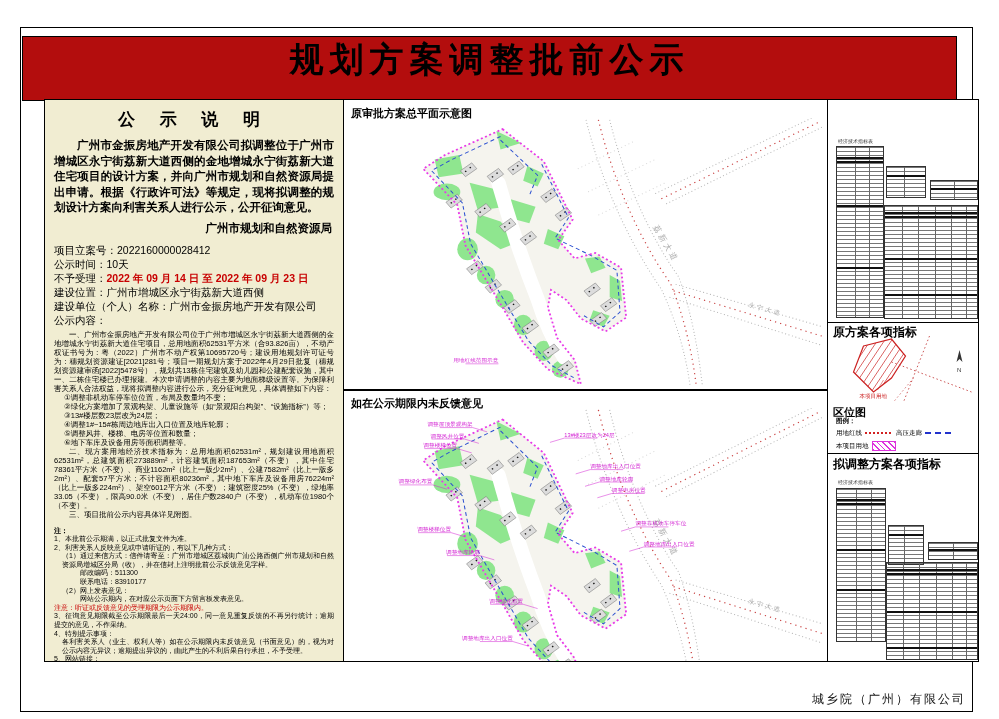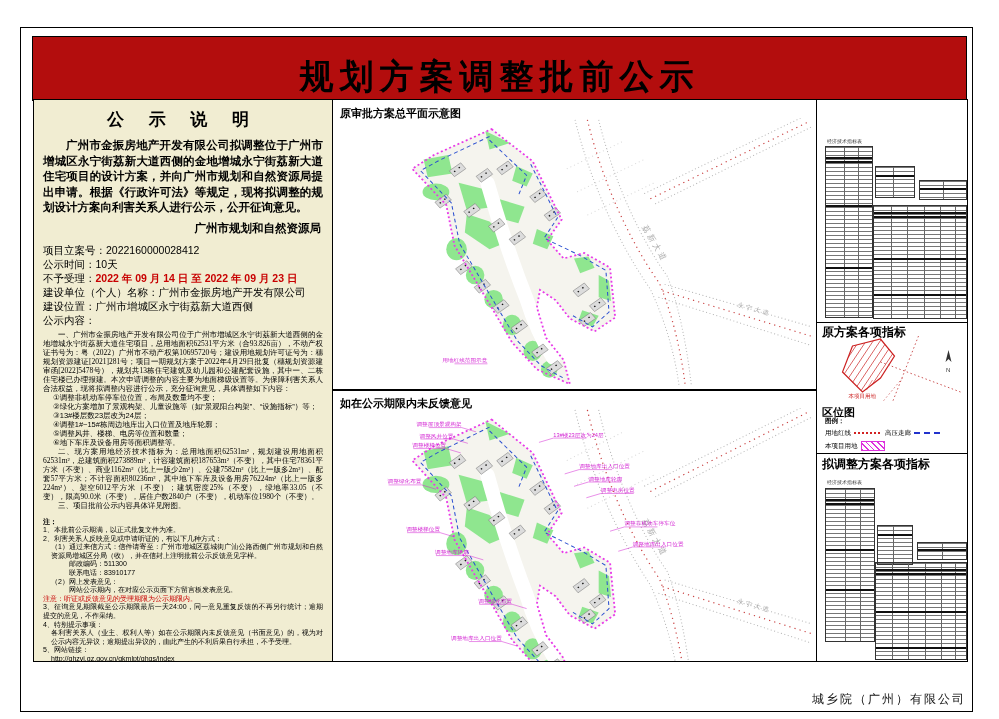--- a/index.html
+++ b/index.html
@@ -1,32 +1,32 @@
 <!DOCTYPE html>
 <html><head>
 <meta charset="utf-8">
 <style>
   html,body{margin:0;padding:0;}
   body{width:999px;height:719px;background:#fff;position:relative;
        font-family:"Liberation Sans","DejaVu Sans",sans-serif;color:#000;overflow:hidden;}
   .frame{position:absolute;left:20px;top:27px;width:951px;height:683px;border:1px solid #000;background:#fff;}
-  .banner{position:absolute;left:11px;top:8px;width:933px;height:63px;background:#b30d0d;border:1px solid #000;
-          display:flex;align-items:flex-end;justify-content:center;}
+  .banner{position:absolute;left:1px;top:8px;width:933px;height:63px;background:#b30d0d;border:1px solid #000;
+          display:flex;align-items:flex-start;justify-content:center;}
   .banner span{font-size:34px;font-weight:bold;color:#000;letter-spacing:6px;}
-  .content{position:absolute;left:12px;top:71px;width:935px;height:563px;display:flex;border-radius:14px;}
+  .content{position:absolute;left:23px;top:71px;width:935px;height:563px;display:flex;border-radius:14px;}
   
   .left{width:300px;box-sizing:border-box;border:1px solid #000;background:#f1edd2;padding:6px 9px;overflow:hidden;}
   .left h2{font-size:17px;font-weight:bold;text-align:center;letter-spacing:10px;margin:2px 0 7px 0;}
   .intro{font-size:11.5px;font-weight:bold;line-height:15.5px;text-indent:2em;margin:0;text-align:justify;}
   .agency{font-size:11.5px;font-weight:bold;text-align:right;margin:5px 2px 7px 0;}
   .fld{font-size:10.5px;line-height:14px;margin:0;}
   .fld .red{color:#c80000;font-weight:bold;}
   .bodytxt{margin-top:3px;}
   .bodytxt p{font-size:7.5px;line-height:9px;margin:0;text-align:justify;}
-  .bodytxt p.pind{text-indent:2em;font-family:Liberation Serif, serif;}
+  .bodytxt p.pind{text-indent:2em;}
   .bodytxt p.item{padding-left:10px;}
   .notes{margin-top:8px;}
   .notes p{font-size:7px;line-height:8.6px;margin:0;text-align:justify;}
   .notes .t{font-weight:bold;}
   .ind1{padding-left:8px;}
   .ind2{padding-left:26px;}
   .redline{color:#c80000;}
   
   .mid{flex:1;box-sizing:border-box;border:1px solid #000;border-left:none;position:relative;background:#fff;overflow:hidden;}
   .map-title{position:absolute;left:6px;font-size:11px;font-weight:bold;margin:1px;}
@@ -72,22 +72,22 @@
 
   <div class="content">
 
     <aside class="left">
       <h2>公 示 说 明</h2>
       <p class="intro">广州市金振房地产开发有限公司拟调整位于广州市增城区永宁街荔新大道西侧的金地增城永宁街荔新大道住宅项目的设计方案，并向广州市规划和自然资源局提出申请。根据《行政许可法》等规定，现将拟调整的规划设计方案向利害关系人进行公示，公开征询意见。</p>
       <p class="agency">广州市规划和自然资源局</p>
       <p class="fld">项目立案号：2022160000028412</p>
       <p class="fld">公示时间：10天</p>
       <p class="fld"><span>不予受理：</span><span class="red">2022 年 09 月 14 日 至 2022 年 09 月 23 日</span></p>
+      <p class="fld">建设位置：广州市增城区永宁街荔新大道西侧</p>
       <p class="fld">建设单位（个人）名称：广州市金振房地产开发有限公司</p>
-      <p class="fld">建设位置：广州市增城区永宁街荔新大道西侧</p>
       <p class="fld">公示内容：</p>
       <div class="bodytxt">
         <p class="pind">一、广州市金振房地产开发有限公司位于广州市增城区永宁街荔新大道西侧的金地增城永宁街荔新大道住宅项目，总用地面积62531平方米（合93.826亩），不动产权证书号为：粤（2022）广州市不动产权第10695720号；建设用地规划许可证号为：穗规划资源建证[2021]281号；项目一期规划方案于2022年4月29日批复（穗规划资源建审函[2022]5478号），规划共13栋住宅建筑及幼儿园和公建配套设施，其中一、二栋住宅楼已办理报建。本次申请调整的内容主要为地面梯级设置等。为保障利害关系人合法权益，现将拟调整内容进行公示，充分征询意见，具体调整如下内容：</p>
         <p class="item">①调整非机动车停车位位置，布局及数量均不变；</p>
         <p class="item">②绿化方案增加了景观构架、儿童设施等（如“景观阳台构架”、“设施指标”）等；</p>
         <p class="item">③13#楼层数23层改为24层；</p>
         <p class="item">④调整1#~15#栋周边地库出入口位置及地库轮廓；</p>
         <p class="item">⑤调整风井、楼梯、电房等位置和数量；</p>
         <p class="item">⑥地下车库及设备用房等面积调整等。</p>
         <p class="pind">二、现方案用地经济技术指标为：总用地面积62531m²，规划建设用地面积62531m²，总建筑面积273889m²，计容建筑面积187653m²（不变），其中住宅78361平方米（不变）、商业1162m²（比上一版少2m²）、公建7582m²（比上一版多2m²）、配套57平方米；不计容面积80236m²，其中地下车库及设备用房76224m²（比上一版多224m²）、架空6012平方米（不变）；建筑密度25%（不变），绿地率33.05（不变），限高90.0米（不变），居住户数2840户（不变），机动车位1980个（不变）。</p>

